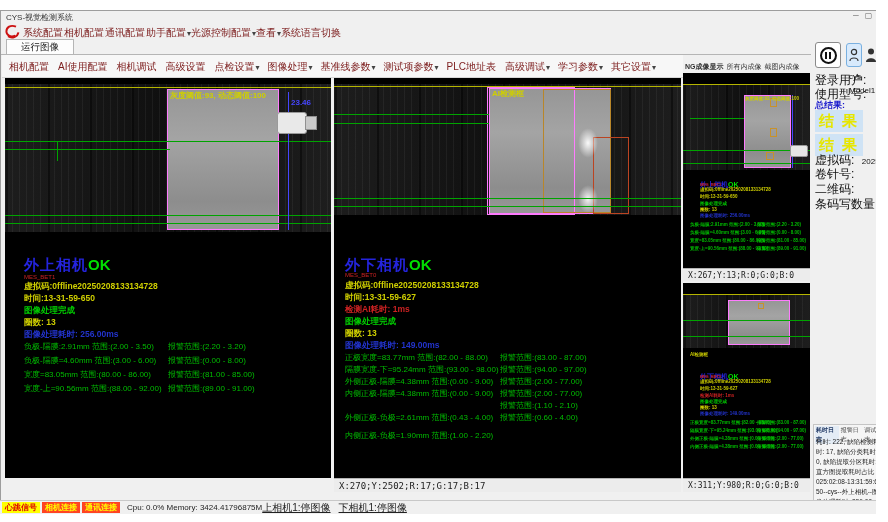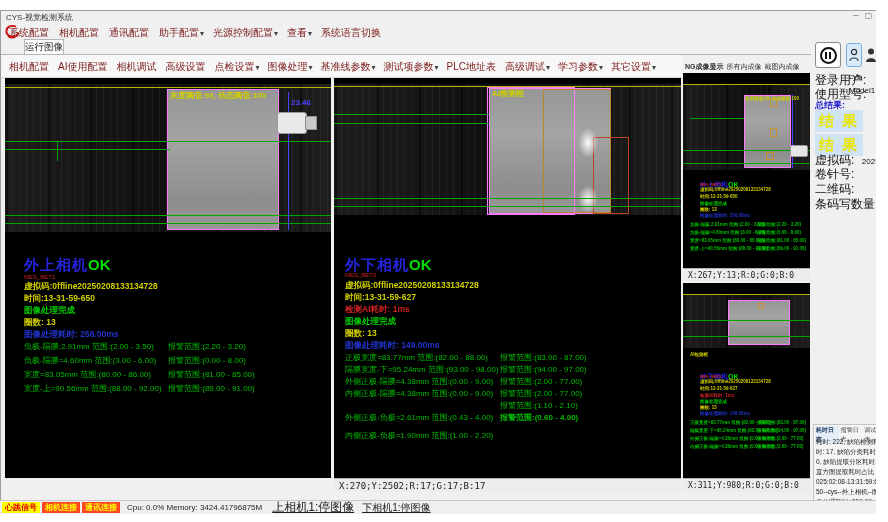--- a/index.html
+++ b/index.html
@@ -48,31 +48,31 @@
       <span>─</span>
       <span>▢</span>
       <span>✕</span>
     </div>
 
     <div class="a" style="left:3px;top:13px;width:18px;height:15px;">
       <svg width="16" height="15" viewBox="0 0 20 18">
           <path d="M15 3 C8 0 3 4 3 9 c0 4 5 8 11 5 M5 15 c5 3 12 1 13 -5" stroke="#cc1111" fill="none" stroke-width="2.4"></path>
         </svg>
     </div>
-    <div class="a" style="left:8px;top:15px;display:flex;gap:9px;align-items:center;">
+    <div class="a" style="left:22px;top:15px;display:flex;align-items:center;">
       <span class="menu-item"><span>系统配置</span><span class="arrow"></span></span>
       <span class="menu-item"><span>相机配置</span><span class="arrow"></span></span>
       <span class="menu-item"><span>通讯配置</span><span class="arrow"></span></span>
       <span class="menu-item"><span>助手配置</span><span class="arrow">▾</span></span>
       <span class="menu-item"><span>光源控制配置</span><span class="arrow">▾</span></span>
       <span class="menu-item"><span>查看</span><span class="arrow">▾</span></span>
       <span class="menu-item"><span>系统语言切换</span><span class="arrow"></span></span>
     </div>
 
-    <div class="a" style="left:23px;top:28px;height:15px;padding:0 0;background:#fdfdfd;border:1px solid #b5b5b5;border-bottom:0;font-size:9.5px;color:#222;display:flex;align-items:center;">
+    <div class="a" style="left:5px;top:28px;height:15px;padding:0 14px;background:#fdfdfd;border:1px solid #b5b5b5;border-bottom:0;font-size:9.5px;color:#222;display:flex;align-items:center;">
       <span>运行图像</span>
     </div>
     <div class="a" style="left:0;top:43px;width:810px;height:1px;background:#b5b5b5;"></div>
 
     <div class="a" style="left:1px;top:44px;width:681px;height:22px;background:#f7f7f7;border-bottom:1px solid #d8d8d8;"></div>
     <div class="a" style="left:8px;top:49px;display:flex;gap:8px;align-items:center;">
       <span class="tool-item"><span>相机配置</span><span class="arrow"></span></span>
       <span class="tool-item"><span>AI使用配置</span><span class="arrow"></span></span>
       <span class="tool-item"><span>相机调试</span><span class="arrow"></span></span>
       <span class="tool-item"><span>高级设置</span><span class="arrow"></span></span>
@@ -152,21 +152,21 @@
     <div class="row-m" style="left:166px;top:274px;">报警范围:(83.00 - 87.00)</div>
     <div class="row-m" style="left:11px;top:286px;">隔膜宽度-下=95.24mm 范围:(93.00 - 98.00)</div>
     <div class="row-m" style="left:166px;top:286px;">报警范围:(94.00 - 97.00)</div>
     <div class="row-m" style="left:11px;top:298px;">外侧正极-隔膜=4.38mm 范围:(0.00 - 9.00)</div>
     <div class="row-m" style="left:166px;top:298px;">报警范围:(2.00 - 77.00)</div>
     <div class="row-m" style="left:11px;top:310px;">内侧正极-隔膜=4.38mm 范围:(0.00 - 9.00)</div>
     <div class="row-m" style="left:166px;top:310px;">报警范围:(2.00 - 77.00)</div>
     <div class="row-m" style="left:11px;top:322px;margin-top:30px;">内侧正极-负极=1.90mm 范围:(1.00 - 2.20)</div>
     <div class="row-m" style="left:166px;top:322px;">报警范围:(1.10 - 2.10)</div>
     <div class="row-m" style="left:11px;top:334px;">外侧正极-负极=2.61mm 范围:(0.43 - 4.00)</div>
-    <div class="row-m" style="left:166px;top:334px;font-weight:bold;">报警范围:(0.60 - 4.00)</div>
+    <div class="row-m" style="left:166px;top:334px;">报警范围:(0.60 - 4.00)</div>
   </div>
   <div class="statusb" style="left:334px;top:478px;width:347px;height:14px;">
     <span>X:270;Y:2502;R:17;G:17;B:17</span>
   </div>
 
   <div class="a" style="left:683px;top:60px;width:127px;height:13px;background:#f0f0f0;display:flex;align-items:center;padding-left:2px;box-sizing:border-box;">
     <span class="ltab" style="font-weight:bold;">NG成像显示</span>
     <span class="ltab">所有内成像</span>
     <span class="ltab">截图内成像</span>
   </div>
@@ -291,16 +291,16 @@
     <div class="a" style="right:1px;top:1px;width:5px;height:86px;background:#e2e2e2;">
       <div style="width:5px;height:22px;background:#b3b3b3;margin-top:2px;"></div>
     </div>
   </div>
 
   <div class="a" style="left:0;top:500px;width:886px;height:14px;background:#f0f0f0;border-top:1px solid #c8c8c8;display:flex;align-items:center;padding-left:2px;box-sizing:border-box;">
     <span class="badge" style="background:#ffff00;color:#dd0000;">心跳信号</span>
     <span class="badge" style="background:#ff4422;color:#ffff00;">相机连接</span>
     <span class="badge" style="background:#ff4422;color:#ffff00;">通讯连接</span>
     <span style="font-size:8px;color:#222;margin-left:5px;white-space:nowrap;">Cpu: 0.0% Memory: 3424.41796875M</span>
-    <span style="font-size:12px;color:#222;margin-left:10px;white-space:nowrap;text-decoration:underline;">上相机1:停图像</span>
+    <span style="font-size:10px;color:#222;white-space:nowrap;text-decoration:underline;">上相机1:停图像</span>
     <span style="font-size:10px;color:#222;margin-left:8px;white-space:nowrap;text-decoration:underline;">下相机1:停图像</span>
   </div>
 </div>
 
 </body></html>

